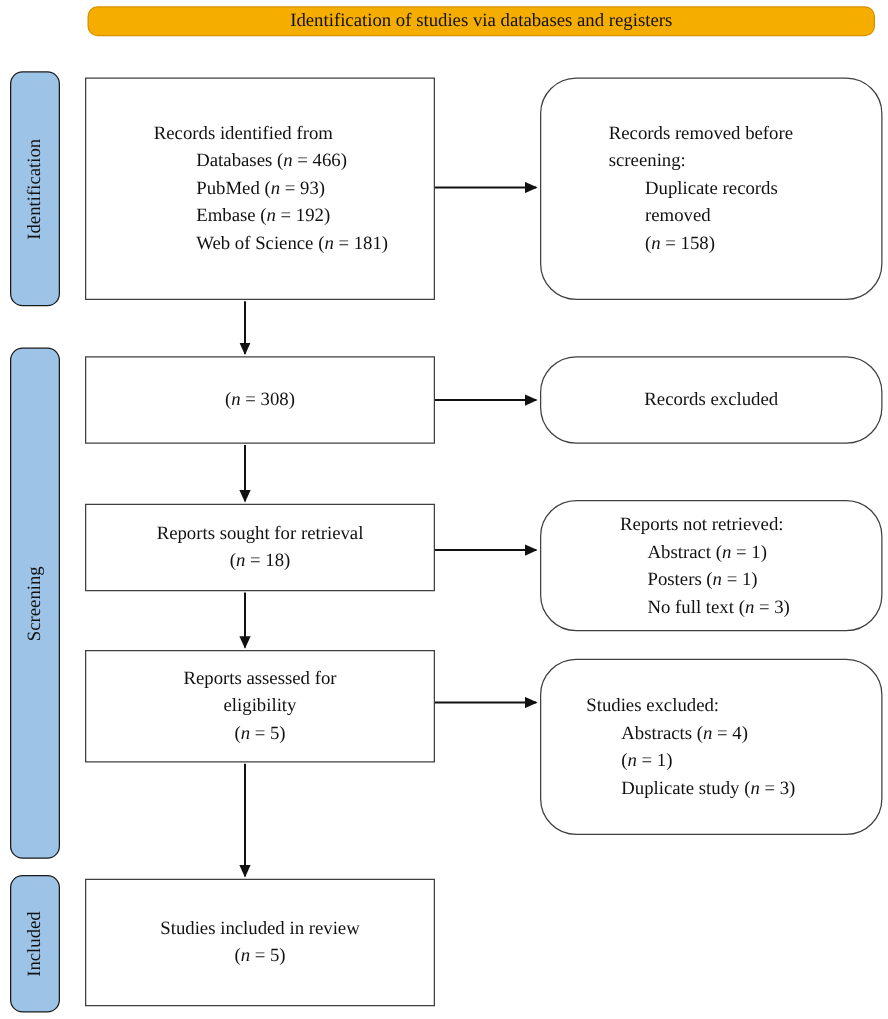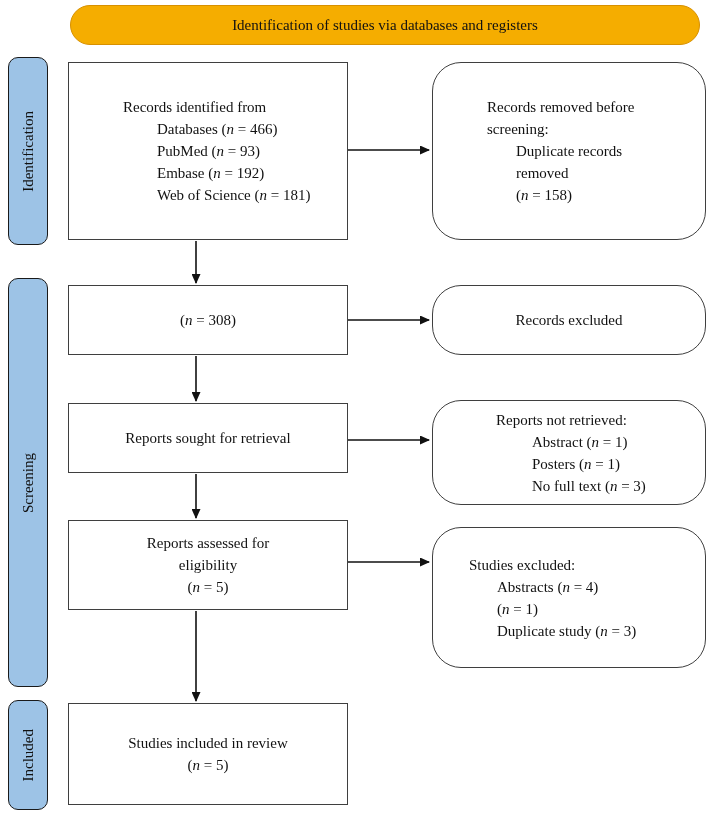--- a/index.html
+++ b/index.html
@@ -8,23 +8,23 @@
     --box-border:#3F3F3F; --arrow:#111111; --text:#111111; --bg:#FFFFFF;
   }
   html,body{margin:0;padding:0;background:var(--bg);}
   #canvas{
     position:relative; width:710px; height:815px; background:var(--bg);
     font-family:"Liberation Serif","DejaVu Serif",serif;
     color:var(--text); font-size:15px; line-height:22px;
     overflow:hidden;
   }
   .banner{
-    position:absolute; left:70px; top:5px; width:630px; height:40px;
+    position:absolute; left:70px; top:5px; width:630px; height:24px;
     background:var(--banner-fill); border:1px solid var(--banner-border);
-    border-radius:20px; display:flex; align-items:center; justify-content:center;
+    border-radius:8px; display:flex; align-items:center; justify-content:center;
     box-sizing:border-box; text-align:center;
   }
   .stage{
     position:absolute; left:8px; width:40px;
     background:var(--stage-fill); border:1.2px solid var(--stage-border);
     border-radius:10px; box-sizing:border-box;
     display:flex; align-items:center; justify-content:center;
   }
   .stage span{ writing-mode:vertical-rl; transform:rotate(180deg); white-space:nowrap; }
   .stage-identification{ top:57px;  height:188px; }
@@ -40,21 +40,21 @@
   .box-l1{ top:62px;  height:178px; padding-left:54px; padding-right:8px; }
   .box-l1 .items{ margin-left:34px; }
   .box-l2{ top:285px; height:70px; }
   .box-l3{ top:403px; height:70px; }
   .box-l4{ top:520px; height:90px; }
   .box-l5{ top:703px; height:102px; }
   .box-r1{ top:62px;  height:178px; padding-left:54px; padding-right:10px; }
   .box-r1 .items{ margin-left:29px; }
   .box-r2{ top:285px; height:70px; }
   .box-r3{ top:400px; height:105px; padding-left:63px; padding-right:8px; }
-  .box-r3 .items{ margin-left:36px; }
+  .box-r3 .items{ margin-left:22px; }
   .box-r4{ top:527px; height:141px; padding-left:36px; padding-right:8px; }
   .box-r4 .items{ margin-left:28px; }
   .arrows{ position:absolute; left:0; top:0; width:710px; height:815px; pointer-events:none; }
 </style>
 </head>
 <body>
 
 <div id="canvas">
 
   <div class="banner">
@@ -98,20 +98,21 @@
 
   <div class="box center-box right-col box-r2">
     <div>
         <div class="line">Records excluded</div>
       </div>
   </div>
 
   <div class="box center-box left-col box-l3">
     <div>
         <div class="line">Reports sought for retrieval</div>
+        <div class="line">(<i>n</i> = 18)</div>
       </div>
   </div>
 
   <div class="box right-col box-r3">
     <div>Reports not retrieved:</div>
     <div class="items">
         <div class="line">Abstract (<i>n</i> = 1)</div>
         <div class="line">Posters (<i>n</i> = 1)</div>
         <div class="line">No full text (<i>n</i> = 3)</div>
       </div>

